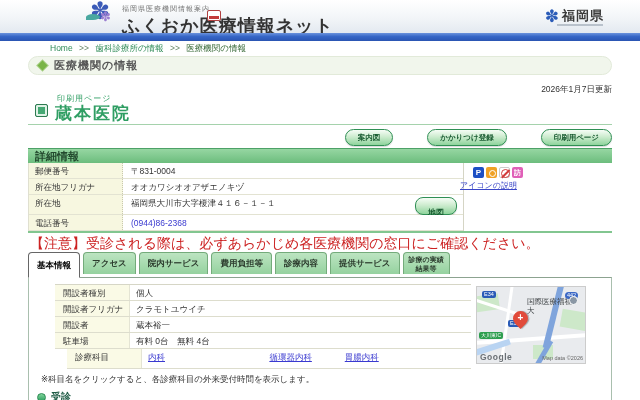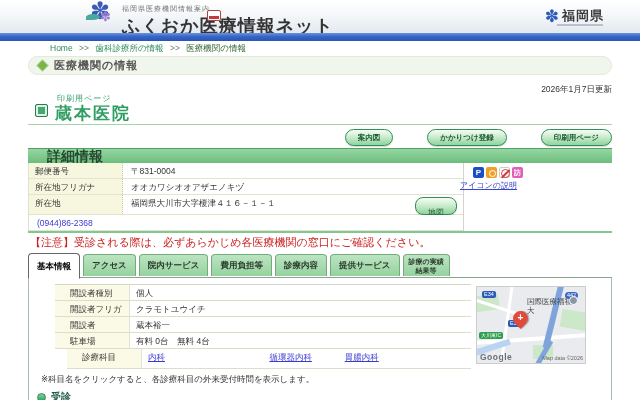--- a/index.html
+++ b/index.html
@@ -56,65 +56,65 @@
   
   .actions { position:absolute; right:28px; top:129px; display:flex; gap:34px; }
   .pill-btn { height:17px; line-height:15px; padding:0 12px; font-size:7.5px; font-weight:bold; color:#1a5c32;
     border:1px solid #2f8f54; border-radius:9px;
     background:linear-gradient(180deg,#f6fdf6 0%,#cdeccf 45%,#8fd49c 100%);
     box-shadow:0 1px 1px rgba(0,0,0,0.15); white-space:nowrap; }
 
   
   .details-header { position:absolute; left:28px; top:148px; width:584px; height:15px;
     background:linear-gradient(180deg,#96d6a2 0%,#6cbd7d 100%);
-    border-top:1px solid #4da167; font-size:14px; font-weight:bold; color:#23492e;
-    line-height:15px; padding-left:19px; }
+    border-top:1px solid #4da167; font-size:11px; font-weight:bold; color:#23492e;
+    line-height:15px; padding-left:7px; }
   .details-table { position:absolute; left:28px; top:163px; width:436px; border-left:1px solid #e0e0d0; border-right:1px solid #d5d5c5; }
   .d-row { display:flex; border-bottom:1px solid #e3e3d2; position:relative; }
   .d-label { width:94px; background:#f7f7e0; font-size:8.5px; color:#333; padding:3px 6px 0 6px; border-right:1px dotted #c9c9ae; }
   .d-value { flex:1; font-size:8.5px; color:#333; padding:3px 6px 0 8px; background:#fff; }
   .d-row.r1,.d-row.r2,.d-row.r4 { height:16px; }
   .d-row.r3 { height:20px; }
   .d-value.link { color:#3a3ad0; }
   .map-btn { position:absolute; right:6px; top:2px; height:15px; line-height:13px; padding:8px 12px;
-    font-size:8px; font-weight:normal; color:#1a5c32; border:1px solid #2f8f54; border-radius:8px;
+    font-size:8px; font-weight:bold; color:#1a5c32; border:1px solid #2f8f54; border-radius:8px;
     background:linear-gradient(180deg,#f6fdf6 0%,#cdeccf 45%,#8fd49c 100%); box-shadow:0 1px 1px rgba(0,0,0,0.15); }
   .details-bottom { position:absolute; left:28px; top:231px; width:584px; height:2px; background:#82c690; }
 
   
   .amenity-icons { position:absolute; left:473px; top:167px; display:flex; gap:2px; }
   .sq-icon { width:11px; height:11px; border-radius:2px; color:#fff; font-size:8px; font-weight:bold;
     text-align:center; line-height:11px; }
   .icon-parking { background:#1d4fc4; }
   .icon-amenity { background:#f0a125; position:relative; }
   .icon-amenity::after { content:""; position:absolute; left:3px; top:3px; width:5px; height:5px; border:1px solid #fff; border-radius:50%; }
   .icon-nosmoke { background:#fff; border:1px solid #ccc; position:relative; }
   .icon-nosmoke::before { content:""; position:absolute; left:1px; top:1px; width:7px; height:7px; border:1.5px solid #d23b3b; border-radius:50%; }
   .icon-nosmoke::after { content:""; position:absolute; left:0px; top:4.5px; width:11px; height:1.5px; background:#d23b3b; transform:rotate(-45deg); }
   .icon-visit { background:#e060b8; font-size:7px; }
   .icons-legend { position:absolute; left:460px; top:180px; font-size:8px; color:#3a46c8; }
 
   
-  .notice { position:absolute; left:30px; top:235px; font-size:11px; color:#cc2222; }
-
-  
-  .tabs { position:absolute; left:28px; top:252px; display:flex; align-items:center; gap:3px; height:26px; z-index:2; }
+  .notice { position:absolute; left:30px; top:235px; font-size:14px; color:#cc2222; }
+
+  
+  .tabs { position:absolute; left:28px; top:252px; display:flex; align-items:flex-start; gap:3px; height:26px; z-index:2; }
   .tab { height:22px; line-height:21px; padding:0 8px; font-size:8.5px; font-weight:bold; color:#2b3b2d;
     background:linear-gradient(180deg,#bce4c1 0%,#95d29f 100%); border:1px solid #74ab7b; border-bottom:none;
     border-radius:4px 4px 0 0; white-space:nowrap; }
   .tab.active { height:26px; line-height:25px; background:#fff; border:1px solid #666; border-bottom:1px solid #fff;
     color:#000; margin-bottom:-1px; }
   .tab.two-line { height:22px; line-height:9px; padding:2px 5px; font-size:7px; text-align:center; white-space:pre-line; }
 
   
   .panel { position:absolute; left:28px; top:277px; width:584px; height:130px; background:#fff;
     border:1px solid #a9bfae; border-top:1px solid #8ca390; z-index:1; }
   .basic-table { position:absolute; left:26px; top:6px; width:416px; border-top:1px solid #d6d6c6; }
   .b-row { display:flex; border-bottom:1px solid #ddddcd; }
-  .b-label { width:75px; background:#fafae6; font-size:8.5px; color:#333; padding:3px 4px 0 15px; border-right:1px solid #e4e4d4; }
+  .b-label { width:75px; background:#fafae6; font-size:8.5px; color:#333; padding:3px 4px 0 8px; border-right:1px solid #e4e4d4; }
   .b-value { flex:1; font-size:8.5px; color:#333; padding:3px 4px 0 6px; }
   .b-row.h16 { height:16px; } .b-row.h20 { height:20px;margin-left:12px; }
   .dept-link { display:inline-block; color:#3a3ad0; }
   .dept-link.d0 { width:119px; } .dept-link.d1 { width:73px; }
 
   
   .map { position:absolute; left:447px; top:8px; width:110px; height:78px; background:#e9ebee;
     border:1px solid #ccc; overflow:hidden; }
   .park { position:absolute; background:#cde8c9; }
   .p1 { left:-4px; top:8px; width:26px; height:16px; transform:rotate(-8deg); }
@@ -211,20 +211,21 @@
     <div class="d-row r2">
       <div class="d-label">所在地フリガナ</div>
       <div class="d-value">オオカワシオオアザエノキヅ</div>
     </div>
     <div class="d-row r3">
       <div class="d-label">所在地</div>
       <div class="d-value">福岡県大川市大字榎津４１６－１－１</div>
       <button class="map-btn">地図</button>
     </div>
     <div class="d-row r4">
+      <div class="d-label">電話番号</div>
       <div class="d-value link">(0944)86-2368</div>
     </div>
   </div>
   <div class="details-bottom"></div>
 
   <div class="amenity-icons">
     <span class="sq-icon icon-parking">P</span>
     <span class="sq-icon icon-amenity"></span>
     <span class="sq-icon icon-nosmoke"></span>
     <span class="sq-icon icon-visit">訪</span>

